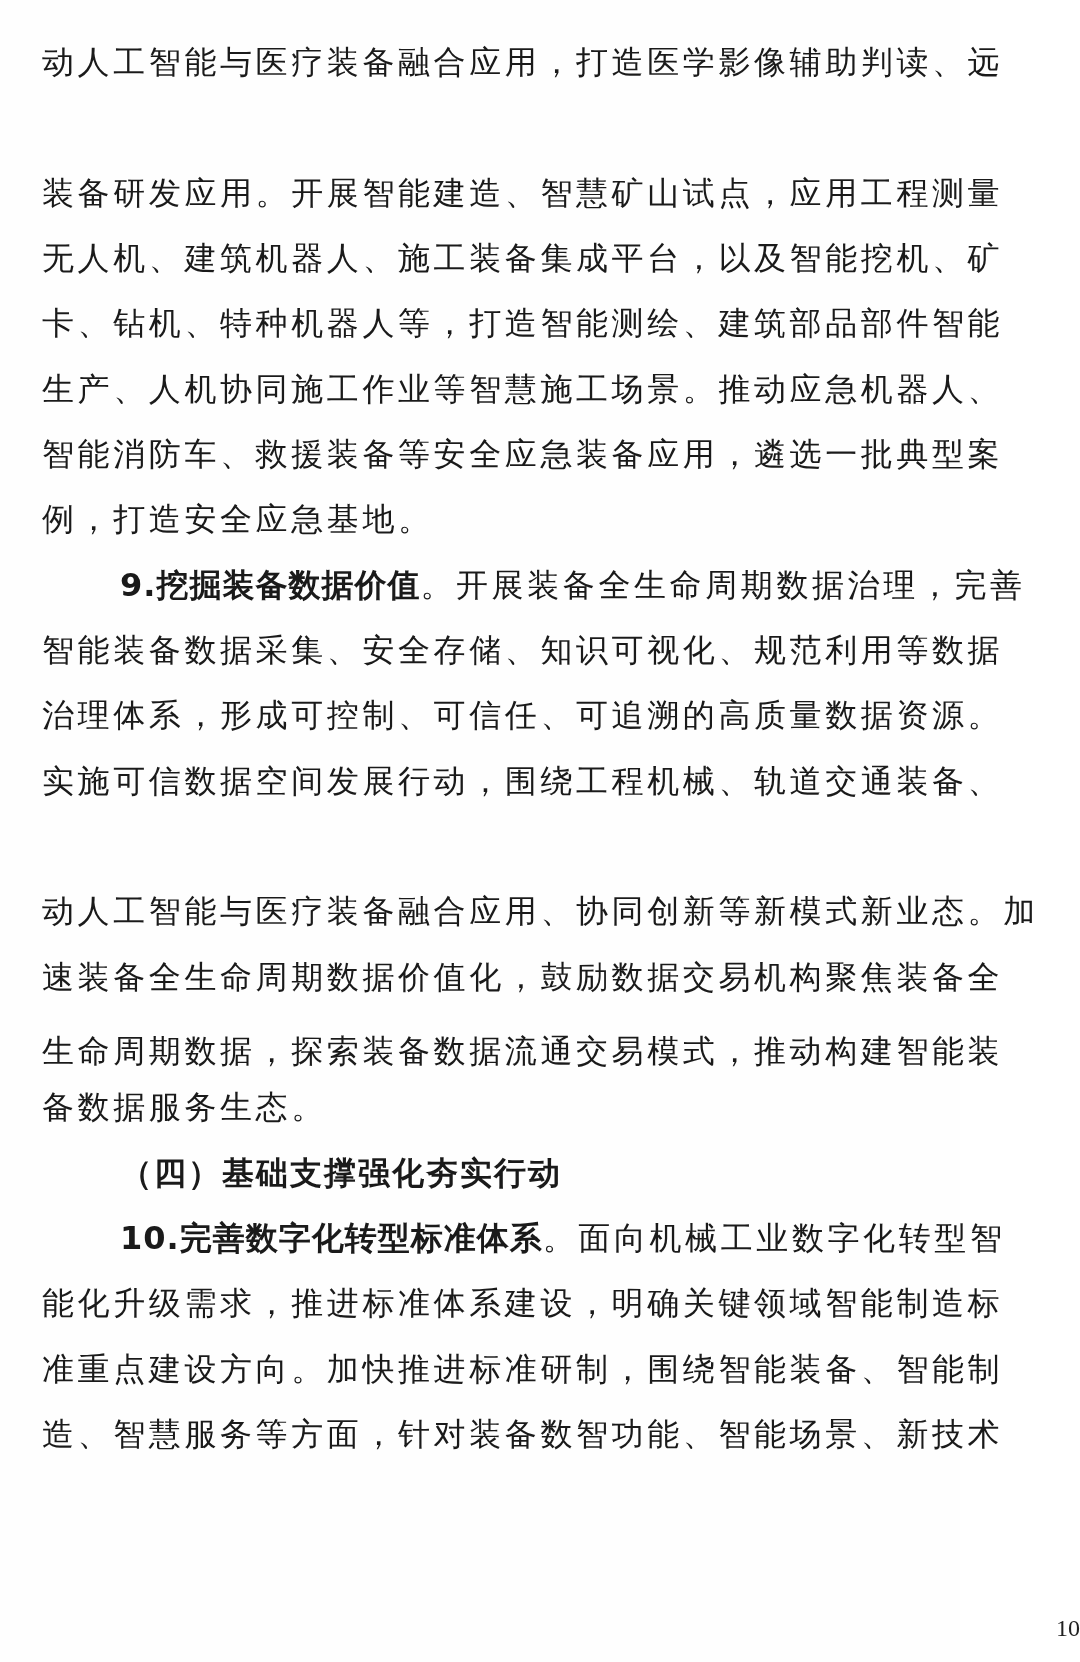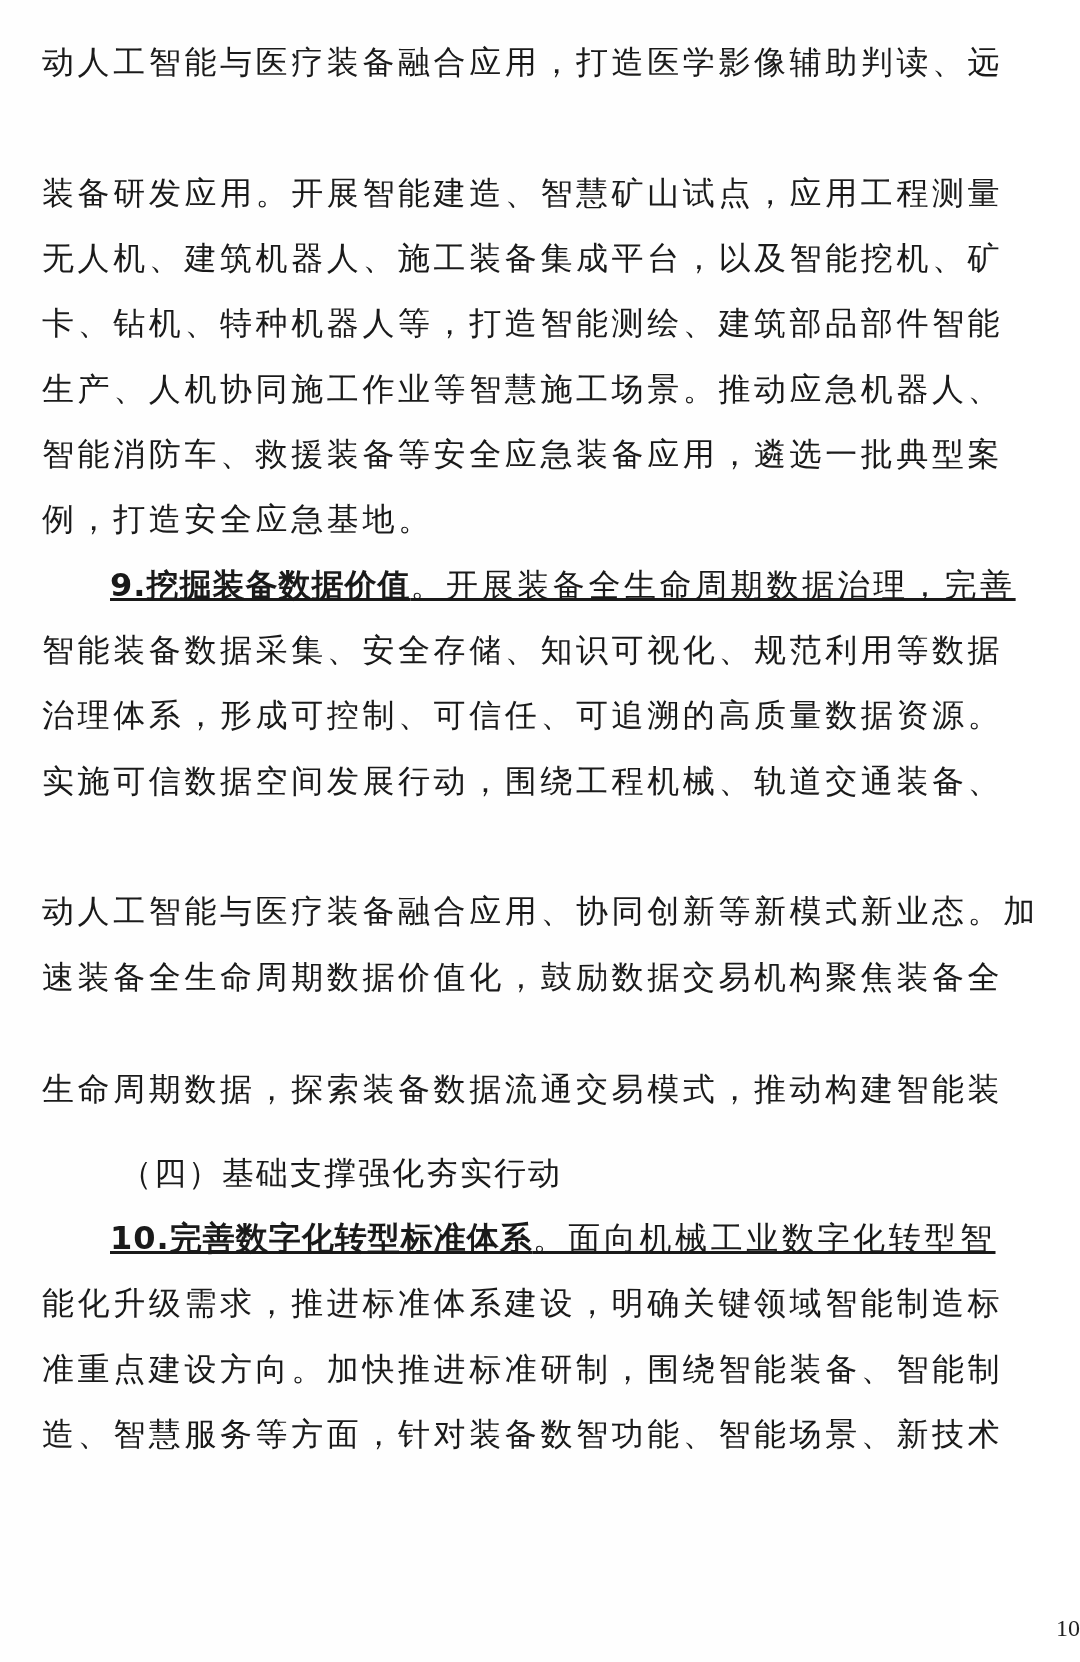--- a/index.html
+++ b/index.html
@@ -1,24 +1,24 @@
 <!DOCTYPE html>
 <html><head>
 <meta charset="utf-8">
 <style>
   html, body { margin: 0; padding: 0; background: #ffffff; }
   body { width: 1080px; height: 1662px; position: relative; overflow: hidden;
          font-family: "DejaVu Serif", "Liberation Serif", serif; color: #1a1a1a; }
   .page { position: absolute; left: 0; top: 0; width: 960px; height: 1662px; background: #fefefe; }
   .line { position: absolute; left: 42px; width: 1010px; height: 50px; line-height: 50px;
           font-size: 32px; white-space: nowrap; letter-spacing: 3.6px; text-align: justify; }
-  .line.indent { left: 110px; width: 942px; text-decoration: underline; }
+  .line.indent { left: 120px; width: 942px; }
   .bold { font-weight: bold; font-family: "DejaVu Sans", "Liberation Sans", sans-serif; letter-spacing: 1px; }
   .section-head { position: absolute; left: 120px; height: 50px; line-height: 50px; font-size: 32px;
-                  font-weight: normal; font-family: "DejaVu Sans", "Liberation Sans", sans-serif; letter-spacing: 2px; white-space: nowrap; }
+                  font-weight: bold; font-family: "DejaVu Sans", "Liberation Sans", sans-serif; letter-spacing: 2px; white-space: nowrap; }
   .page-num { position: absolute; left: 0; width: 1080px; top: 1615px; text-align: right;
               font-size: 24px; font-family: "Liberation Serif", serif; color: #222; }
 </style>
 </head>
 <body>
 
 <div class="page">
 
   <div class="line" style="top:37px">动人工智能与医疗装备融合应用，打造医学影像辅助判读、远</div>
   <div class="line" style="top:168px">装备研发应用。开展智能建造、智慧矿山试点，应用工程测量</div>
@@ -29,21 +29,22 @@
   <div class="line" style="top:494px">例，打造安全应急基地。</div>
 
   <div class="line indent" style="top:560px">
     <span class="bold">9.挖掘装备数据价值</span><span>。开展装备全生命周期数据治理，完善</span>
   </div>
   <div class="line" style="top:625px">智能装备数据采集、安全存储、知识可视化、规范利用等数据</div>
   <div class="line" style="top:690px">治理体系，形成可控制、可信任、可追溯的高质量数据资源。</div>
   <div class="line" style="top:756px">实施可信数据空间发展行动，围绕工程机械、轨道交通装备、</div>
   <div class="line" style="top:886px">动人工智能与医疗装备融合应用、协同创新等新模式新业态。加</div>
   <div class="line" style="top:952px">速装备全生命周期数据价值化，鼓励数据交易机构聚焦装备全</div>
-  <div class="line" style="top:1064px">生命周期数据，探索装备数据流通交易模式，推动构建智能装</div>
+  <div class="line" style="top:1026px">生命周期数据，探索装备数据流通交易模式，推动构建智能装</div>
+  <div class="line" style="top:1082px">备数据服务生态。</div>
 
   <div class="section-head" style="top:1148px">（四）基础支撑强化夯实行动</div>
 
   <div class="line indent" style="top:1213px">
     <span class="bold">10.完善数字化转型标准体系</span><span>。面向机械工业数字化转型智</span>
   </div>
   <div class="line" style="top:1278px">能化升级需求，推进标准体系建设，明确关键领域智能制造标</div>
   <div class="line" style="top:1344px">准重点建设方向。加快推进标准研制，围绕智能装备、智能制</div>
   <div class="line" style="top:1409px">造、智慧服务等方面，针对装备数智功能、智能场景、新技术</div>
 

